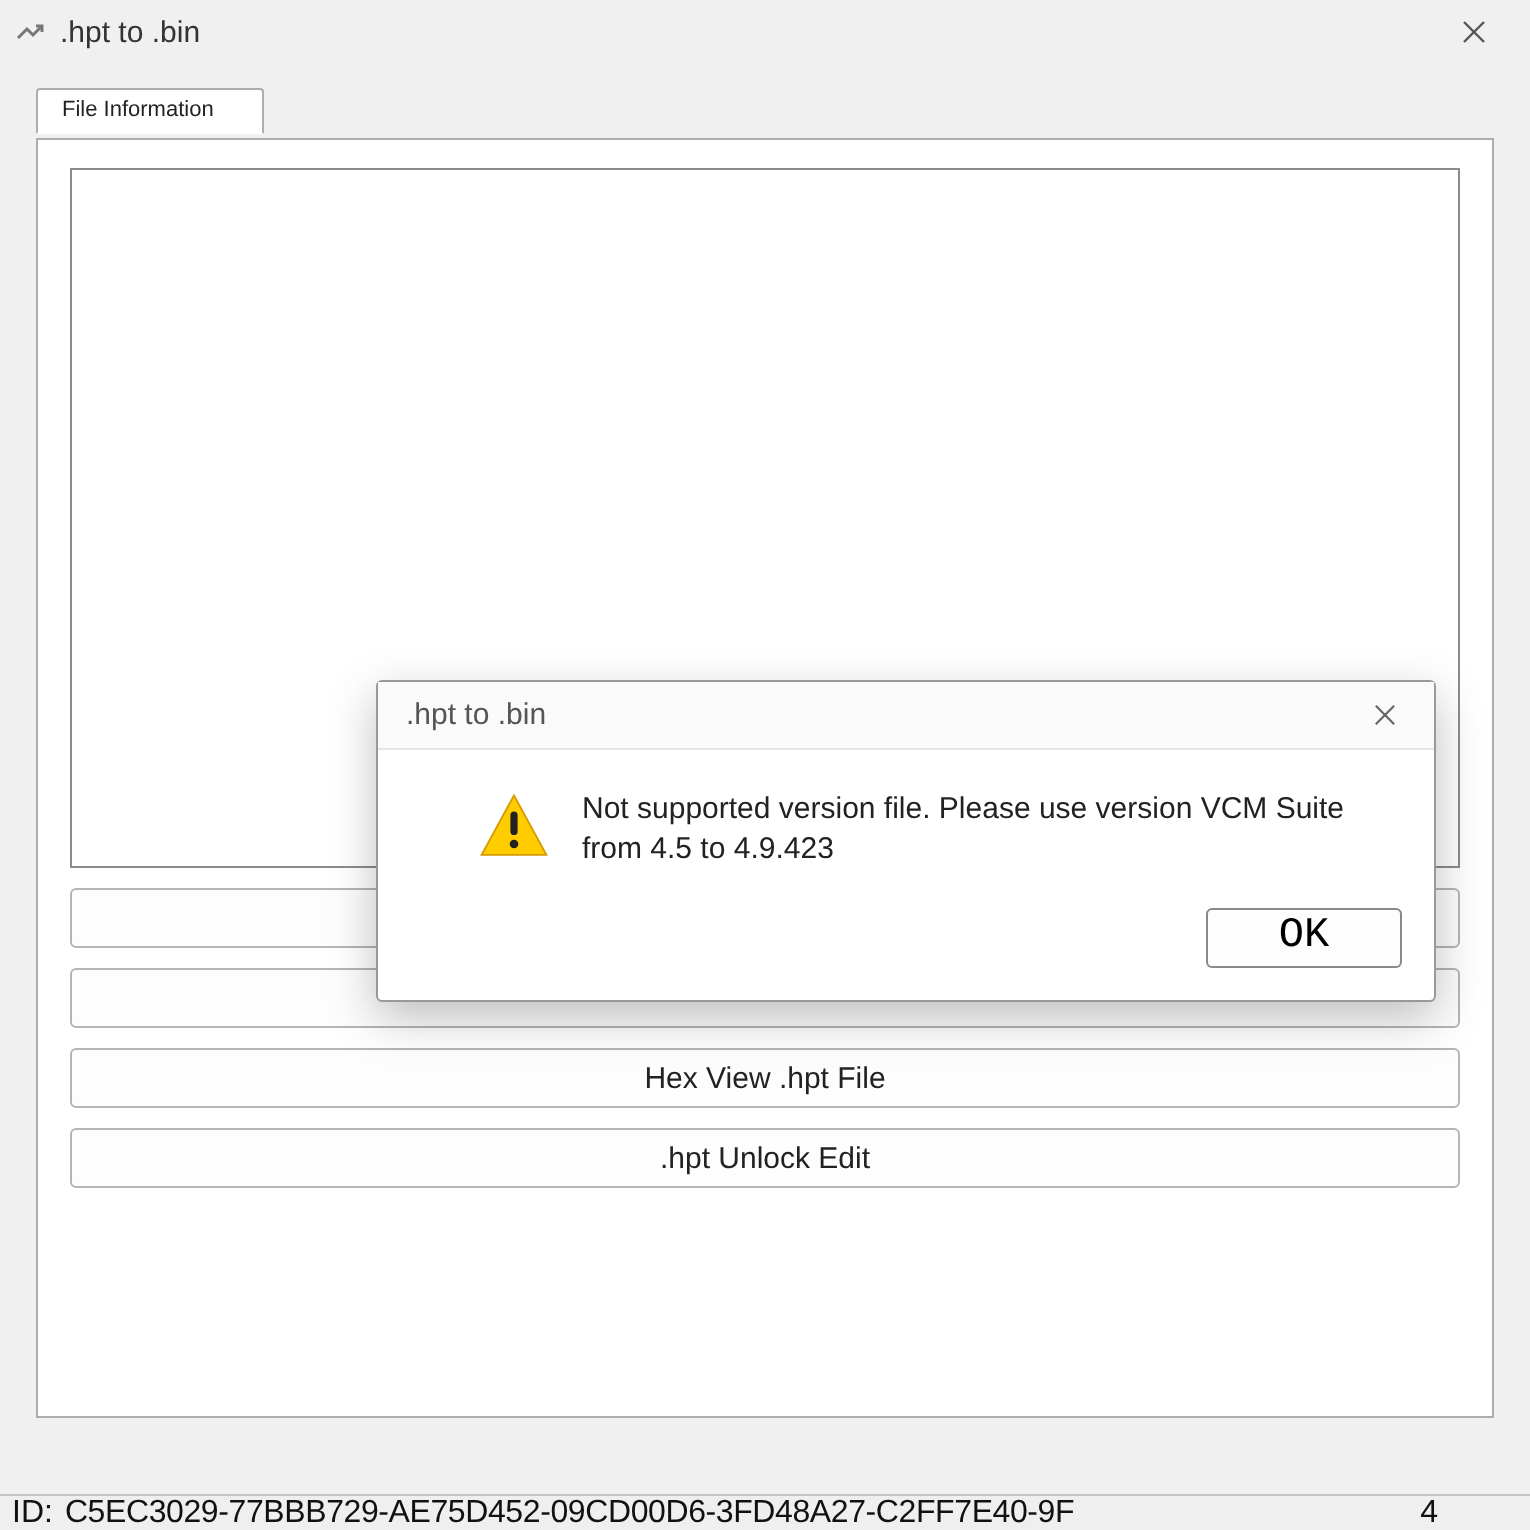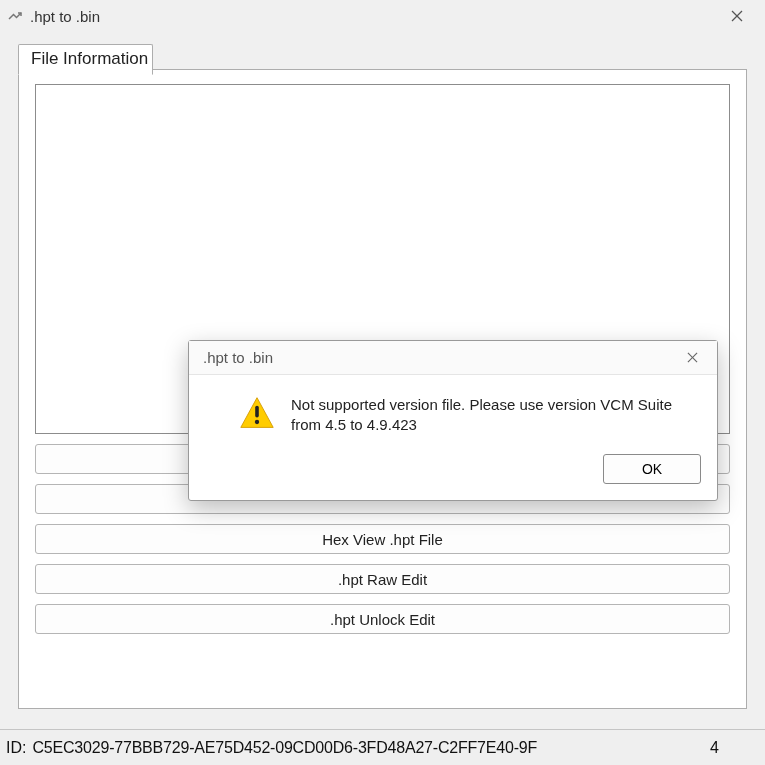--- a/index.html
+++ b/index.html
@@ -51,22 +51,22 @@
   .tab-header {
     position: relative;
     height: 26px;
   }
   .tab {
     position: absolute;
     top: 0; left: 0;
     background: #fff;
     border: 1px solid #adadad;
     border-bottom: 1px solid #fff;
-    padding: 4px 4px 5px 12px;
-    font-size: 17px;
+    padding: 4px 24px 5px 12px;
+    font-size: 11px;
     color: #222;
     z-index: 2;
     border-radius: 2px 2px 0 0;
   }
   .tab-panel {
     border: 1px solid #adadad;
     background: #fff;
     margin-top: -1px;
     padding: 14px 16px 16px 16px;
     min-height: 640px;
@@ -96,21 +96,21 @@
     display: flex;
     align-items: center;
     justify-content: center;
   }
   
   .statusbar {
     position: absolute;
     bottom: 0;
     left: 0;
     width: 765px;
-    height: 36px;
+    height: 18px;
     background: #efefef;
     border-top: 1px solid #c5c5c5;
     display: flex;
     align-items: center;
     padding: 0 6px;
     font-size: 16px;
     color: #111;
     white-space: nowrap;
     overflow: hidden;
   }
@@ -169,23 +169,24 @@
     display: flex;
     justify-content: flex-end;
     padding: 6px 16px 16px 16px;
   }
   .ok-btn {
     min-width: 98px;
     height: 30px;
     border: 1px solid #8a8a8a;
     background: #fdfdfd;
     border-radius: 3px;
-    font-size: 14px;
+    font-size: 21px;
     display: flex; align-items: center; justify-content: center;
     cursor: default;
+    font-family: Liberation Mono, monospace;
   }
 </style>
 </head>
 <body>
 
 <div class="titlebar">
   <span class="app-icon">
     <svg viewBox="0 0 24 24" fill="none" stroke="#777" stroke-width="2">
       <path d="M4 16 L10 10 L14 14 L20 8"></path>
       <path d="M16 8 L20 8 L20 12"></path>
@@ -212,23 +213,20 @@
       <div class="wide-btn">
         <span></span>
       </div>
       <div class="wide-btn">
         <span></span>
       </div>
       <div class="wide-btn">
         <span>Hex View .hpt File</span>
       </div>
       <div class="wide-btn">
-        <span>.hpt Raw Edit</span>
-      </div>
-      <div class="wide-btn">
         <span>.hpt Unlock Edit</span>
       </div>
     </div>
   </div>
 </div>
 
 <div class="dialog">
   <div class="dialog-title">
     <span class="dlg-text">.hpt to .bin</span>
     <div class="dlg-close">

